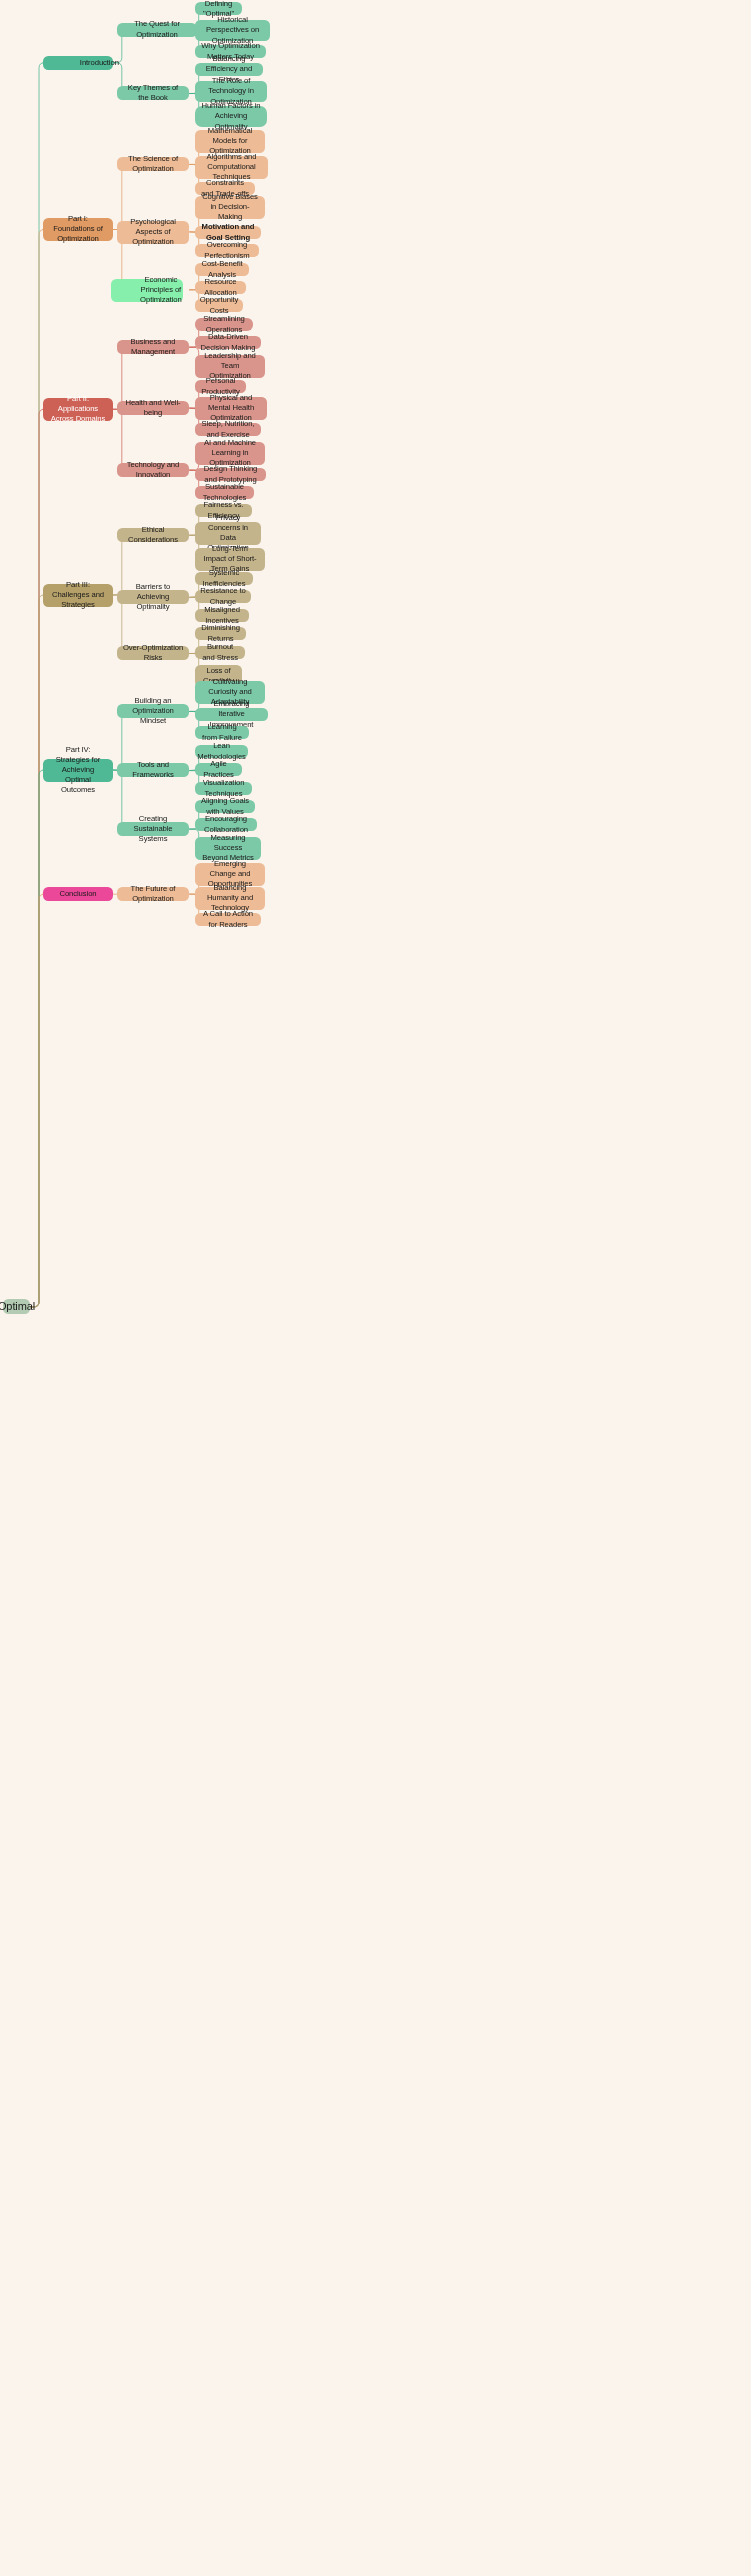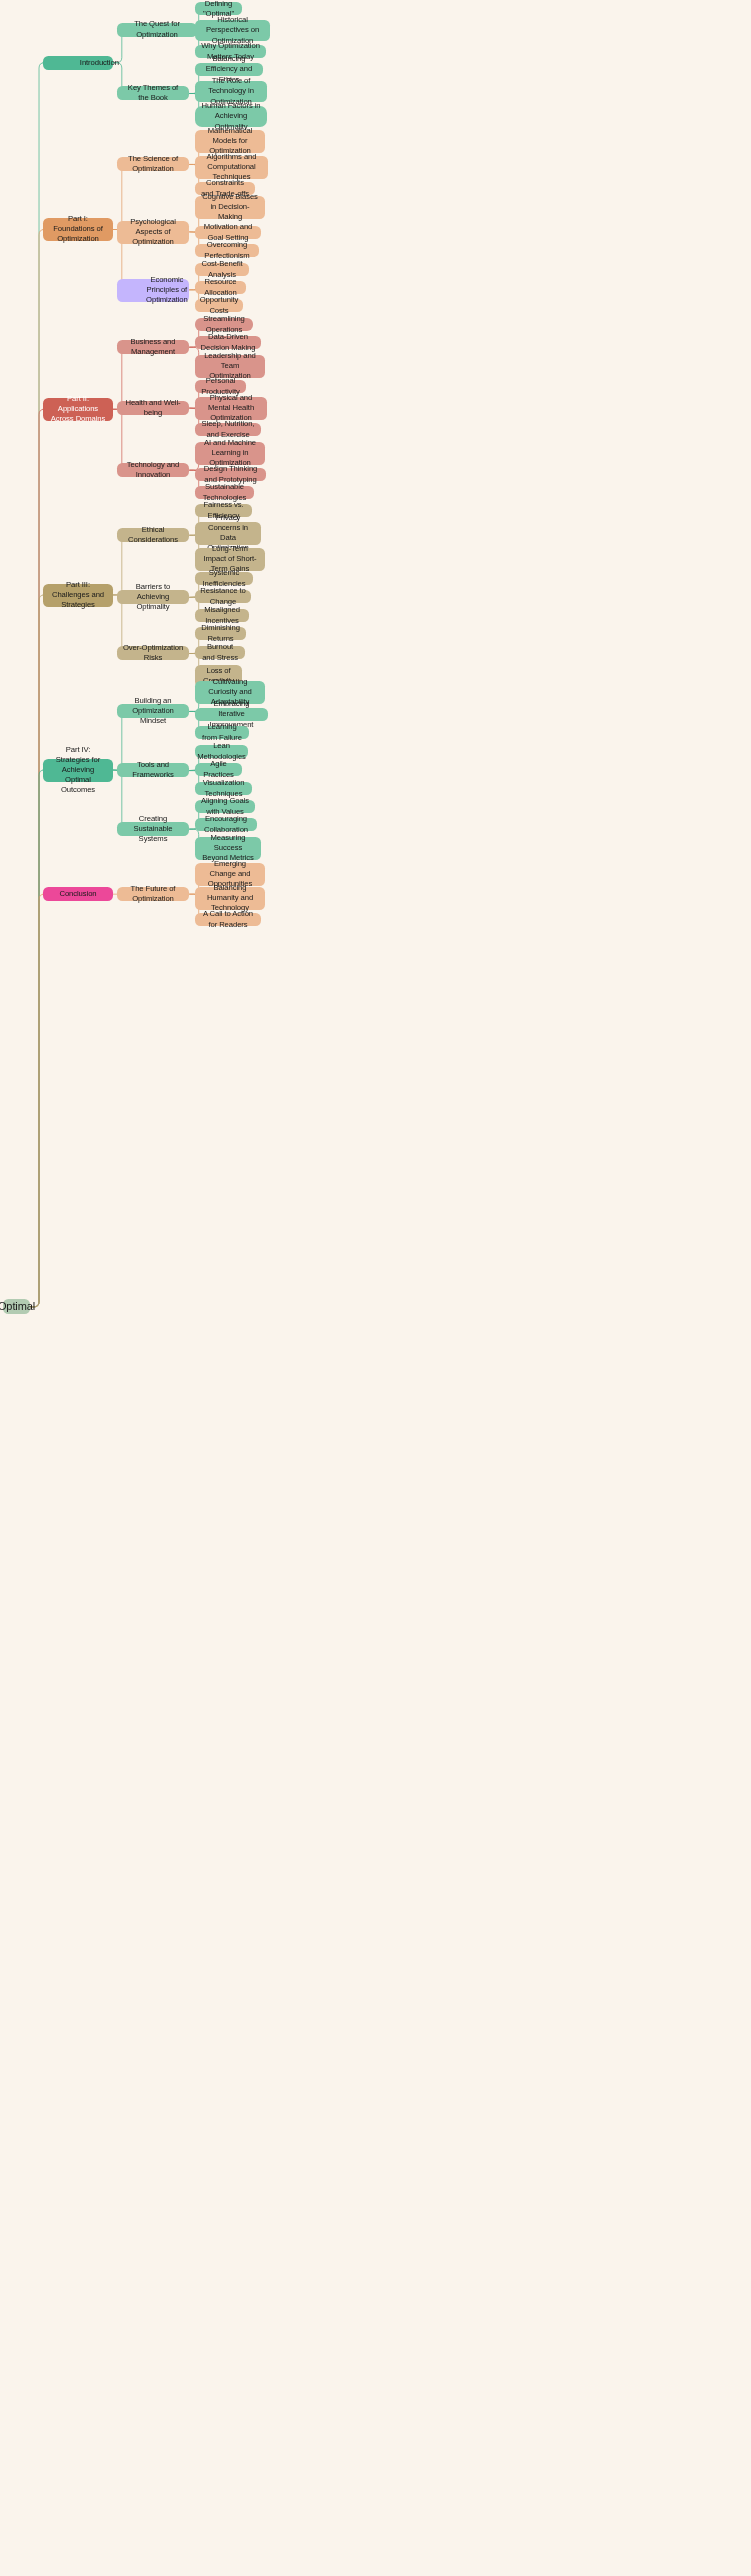--- a/index.html
+++ b/index.html
@@ -114,23 +114,23 @@
     <div class="node lvl3" style="left: 195px; top: 63px; width: 68px; height: 13px; background: rgb(124, 201, 168);">Balancing Efficiency and Ethics</div>
     <div class="node lvl3" style="left: 195px; top: 81px; width: 72px; height: 21px; background: rgb(124, 201, 168);">The Role of Technology in Optimization</div>
     <div class="node lvl3" style="left: 195px; top: 106px; width: 72px; height: 21px; background: rgb(124, 201, 168); border-radius: 7px;">Human Factors in Achieving Optimality</div>
     <div class="node lvl1" style="left: 43px; top: 218px; width: 70px; height: 22.5px; background: rgb(224, 154, 99);">Part I: Foundations of Optimization</div>
     <div class="node lvl2" style="left: 117px; top: 157px; width: 72px; height: 14px; background: rgb(237, 187, 149);">The Science of Optimization</div>
     <div class="node lvl3" style="left: 195px; top: 130px; width: 70px; height: 22.5px; background: rgb(237, 187, 149);">Mathematical Models for Optimization</div>
     <div class="node lvl3" style="left: 195px; top: 156px; width: 73px; height: 22.5px; background: rgb(237, 187, 149);">Algorithms and Computational Techniques</div>
     <div class="node lvl3" style="left: 195px; top: 182px; width: 60px; height: 13px; background: rgb(237, 187, 149);">Constraints and Trade-offs</div>
     <div class="node lvl2" style="left: 117px; top: 221px; width: 72px; height: 22.5px; background: rgb(237, 187, 149);">Psychological Aspects of Optimization</div>
     <div class="node lvl3" style="left: 195px; top: 196px; width: 70px; height: 22.5px; background: rgb(237, 187, 149);">Cognitive Biases in Decision-Making</div>
-    <div class="node lvl3" style="left: 195px; top: 226px; width: 66px; height: 13px; background: rgb(237, 187, 149);">Motivation and Goal Setting</div>
+    <div class="node lvl3" style="left: 195px; top: 226px; width: 66px; height: 13px; background: rgb(237, 187, 149); font-weight: bold;">Motivation and Goal Setting</div>
     <div class="node lvl3" style="left: 195px; top: 244px; width: 64px; height: 13px; background: rgb(237, 187, 149);">Overcoming Perfectionism</div>
-    <div class="node lvl2" style="left: 117px; top: 279px; width: 72px; height: 22.5px; background: #c4b5fd; padding-left: 33px;">Economic Principles of Optimization</div>
+    <div class="node lvl2" style="left: 111px; top: 279px; width: 72px; height: 22.5px; background: #86efac; padding-left: 33px;">Economic Principles of Optimization</div>
     <div class="node lvl3" style="left: 195px; top: 263px; width: 54px; height: 13px; background: rgb(237, 187, 149);">Cost-Benefit Analysis</div>
     <div class="node lvl3" style="left: 195px; top: 281px; width: 51px; height: 13px; background: rgb(237, 187, 149);">Resource Allocation</div>
     <div class="node lvl3" style="left: 195px; top: 299px; width: 48px; height: 13px; background: rgb(237, 187, 149);">Opportunity Costs</div>
     <div class="node lvl1 white-text" style="left: 43px; top: 398px; width: 70px; height: 22.5px; background: rgb(205, 97, 85);">Part II: Applications Across Domains</div>
     <div class="node lvl2" style="left: 117px; top: 340px; width: 72px; height: 14px; background: rgb(217, 148, 139);">Business and Management</div>
     <div class="node lvl3" style="left: 195px; top: 318px; width: 58px; height: 13px; background: rgb(217, 148, 139); border-radius: 6px;">Streamlining Operations</div>
     <div class="node lvl3" style="left: 195px; top: 336px; width: 66px; height: 13px; background: rgb(217, 148, 139);">Data-Driven Decision Making</div>
     <div class="node lvl3" style="left: 195px; top: 355px; width: 70px; height: 22.5px; background: rgb(217, 148, 139);">Leadership and Team Optimization</div>
     <div class="node lvl2" style="left: 117px; top: 401px; width: 72px; height: 14px; background: rgb(217, 148, 139);">Health and Well-being</div>
     <div class="node lvl3" style="left: 195px; top: 380px; width: 51px; height: 13px; background: rgb(217, 148, 139);">Personal Productivity</div>

